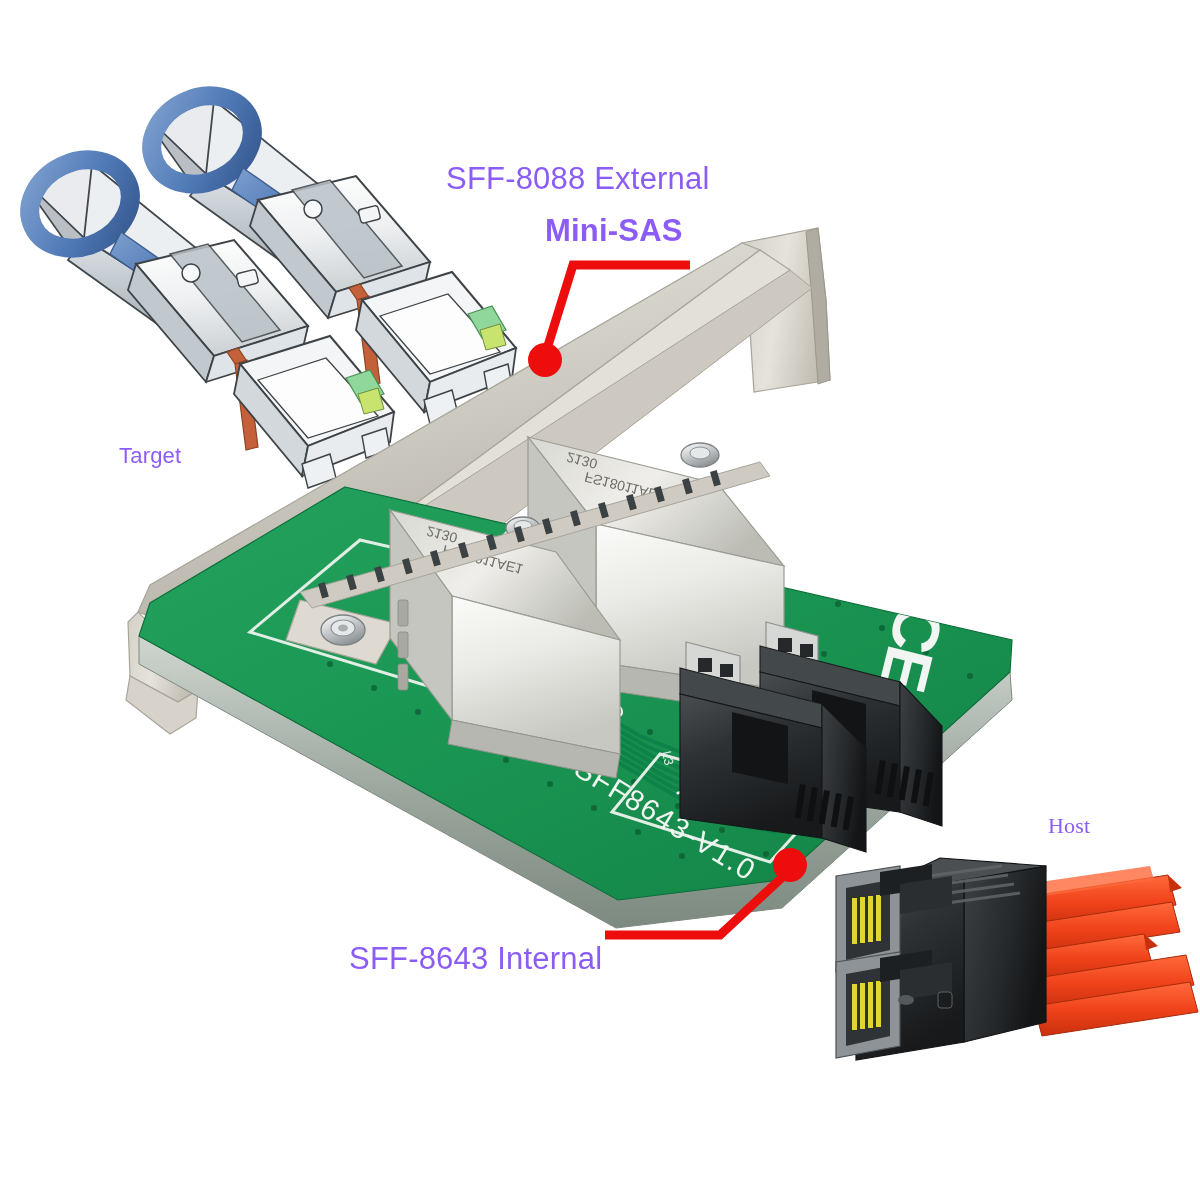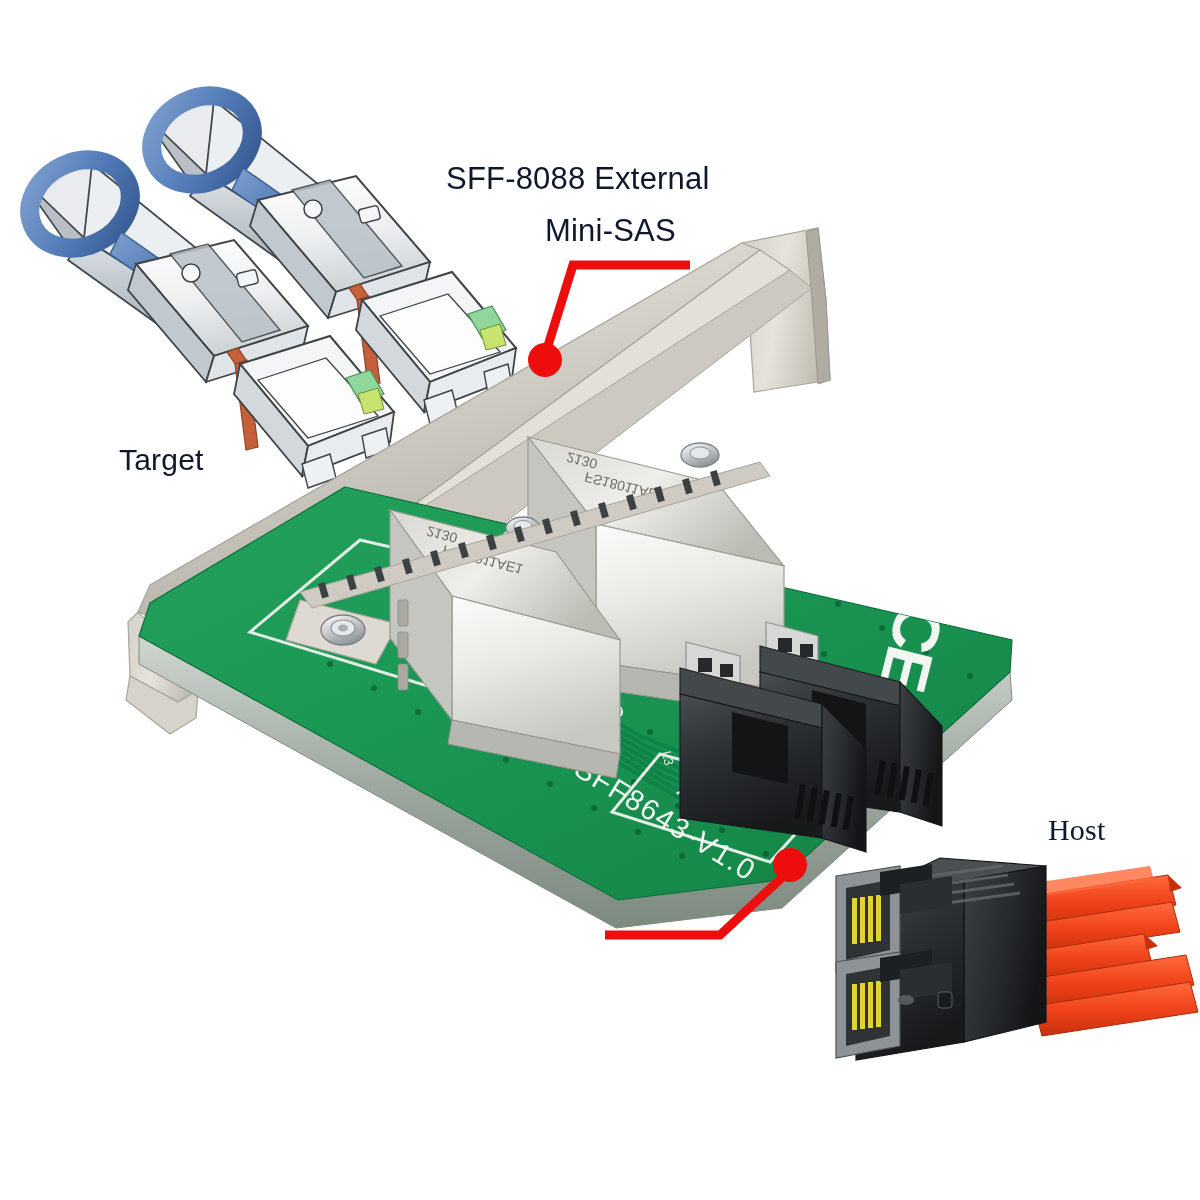--- a/index.html
+++ b/index.html
@@ -7,29 +7,29 @@
   body{
     width:1200px;height:1200px;
     font-family:"Liberation Sans","DejaVu Sans",sans-serif;
     overflow:hidden;
     position:relative;
   }
   #stage{position:absolute;left:0;top:0;width:1200px;height:1200px;background:#fff;}
   #stage > svg{position:absolute;left:0;top:0;}
   .lbl{
     position:absolute;
-    color:#0f172a;
+    color:#8b5cf6;
     font-weight:400;
     white-space:nowrap;
     letter-spacing:0.2px;
   }
   .lbl-big{font-size:31px;}
-  .lbl-med{font-size:30px;}
+  .lbl-med{font-size:22px;}
   #lab-sff8088-l1{left:446px;top:161px;}
-  #lab-sff8088-l2{left:545px;top:213px;}
+  #lab-sff8088-l2{left:545px;top:213px;font-weight:bold;}
   #lab-sff8643-l1{left:349px;top:941px;}
   #lab-sff8643-l2{left:388px;top:993px;}
   #lab-target{left:119px;top:443px;}
   #lab-host{left:1048px;top:813px;font-family:Liberation Serif, serif;}
 </style>
 </head>
 <body>
 
 <div id="stage">
 
@@ -476,18 +476,19 @@
       <g>
         <path d="M605,935 L720,935 L789,871" fill="none" stroke="#ee0d0d" stroke-width="9" stroke-linecap="butt" stroke-linejoin="miter"></path>
         <circle cx="790" cy="865" r="17" fill="#ee0d0d"></circle>
       </g>
     </g>
   </svg>
 
   <div class="lbl lbl-big" id="lab-sff8088-l1">SFF-8088 External</div>
   <div class="lbl lbl-big" id="lab-sff8088-l2">Mini-SAS</div>
 
+  <div class="lbl lbl-big" id="lab-sff8643-l1">SFF-8643 Internal</div>
 
   <div class="lbl lbl-med" id="lab-target">Target</div>
 
   <div class="lbl lbl-med" id="lab-host">Host</div>
 
 </div>
 
 </body></html>

